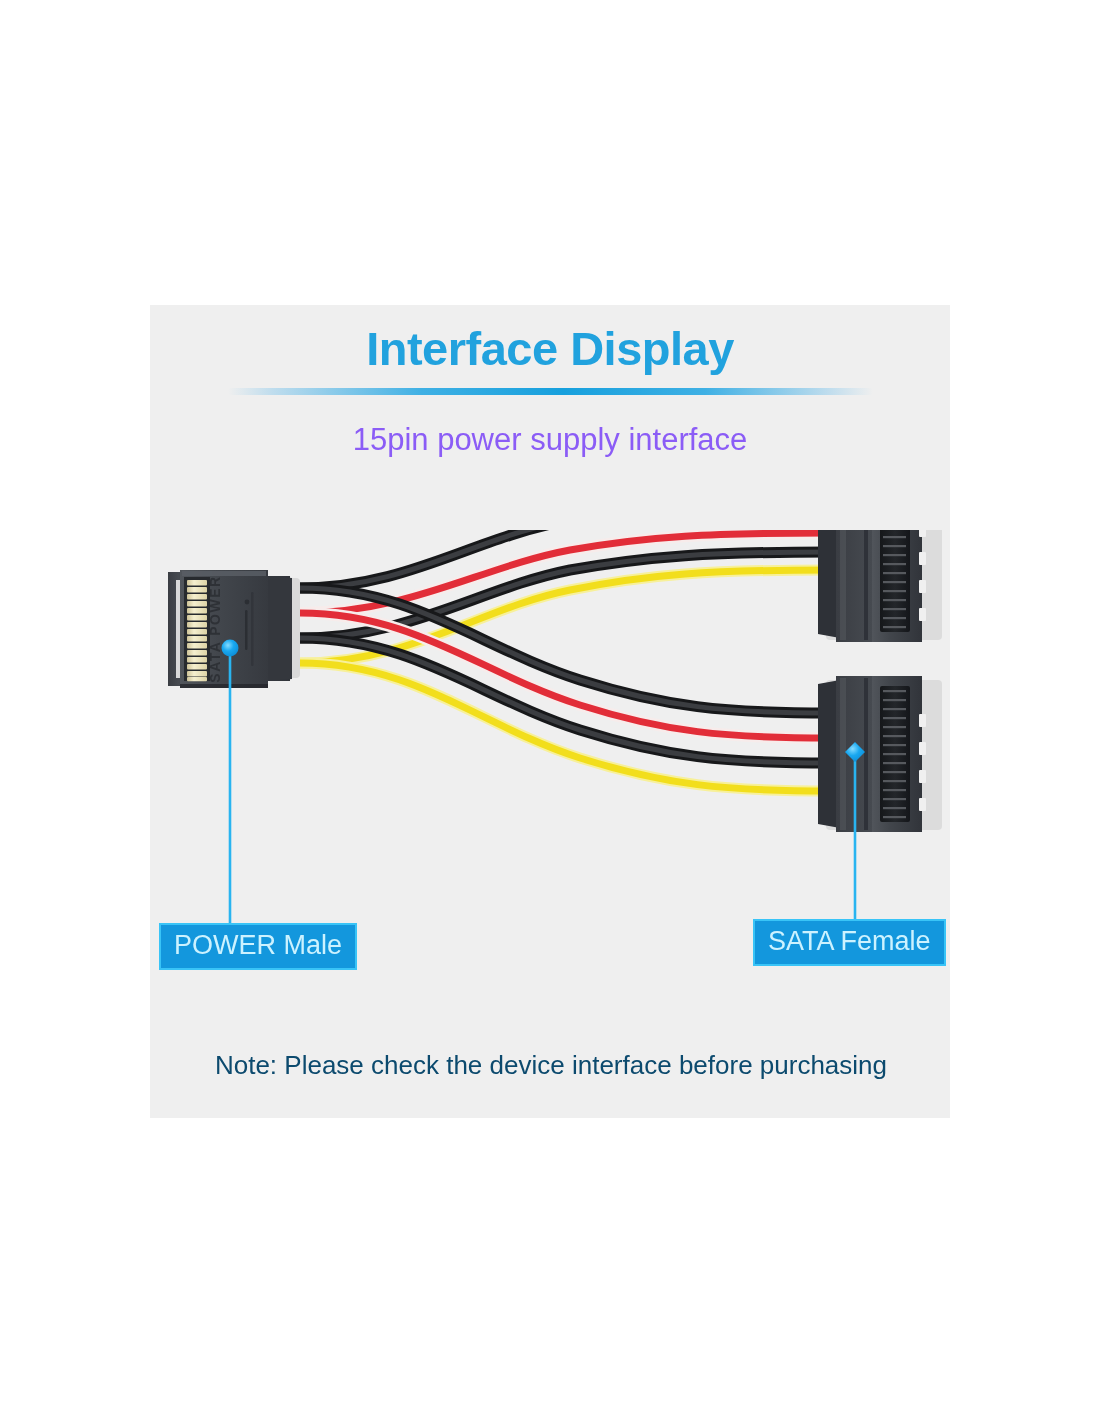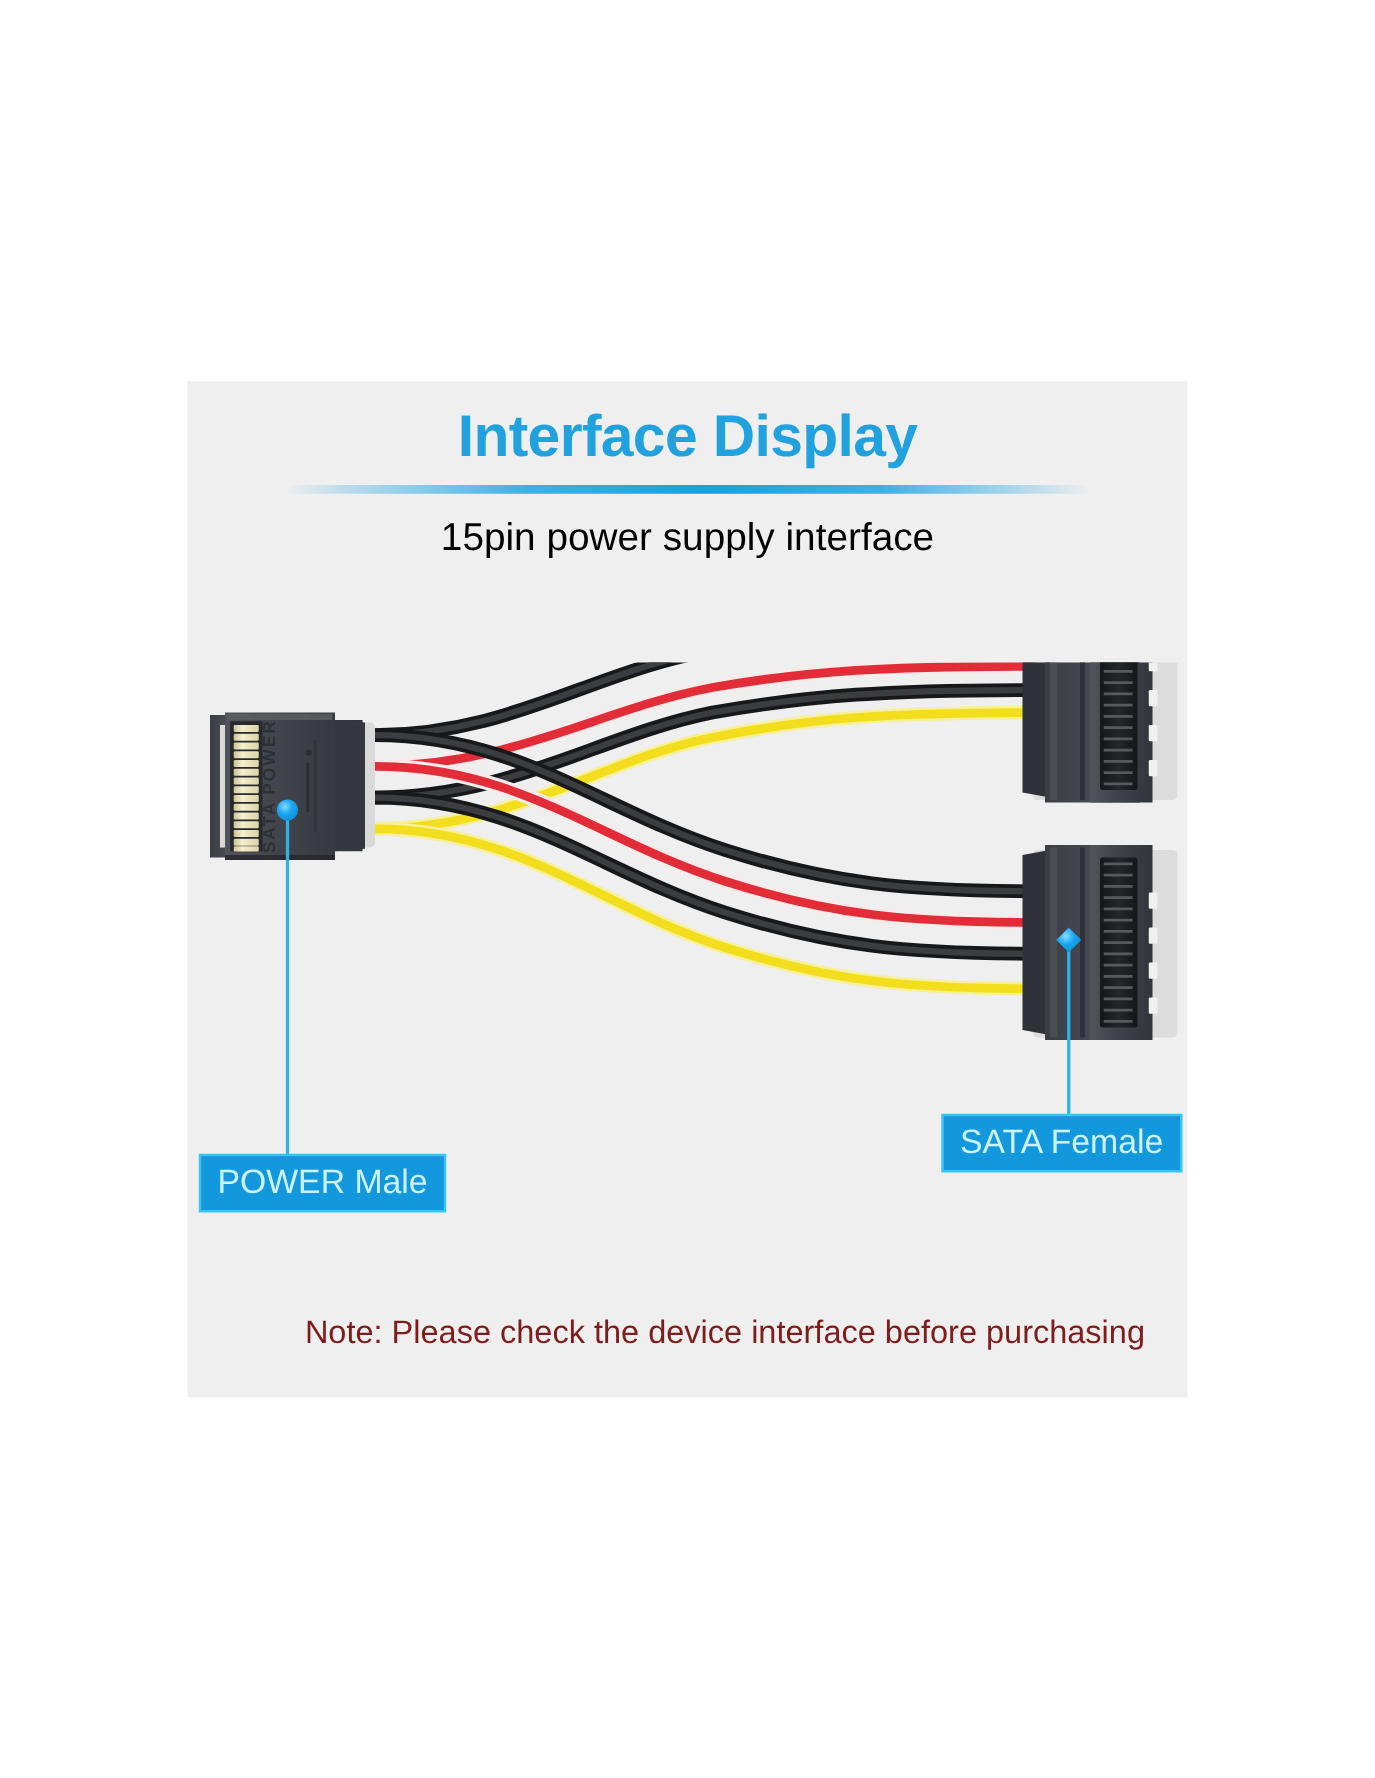--- a/index.html
+++ b/index.html
@@ -52,24 +52,24 @@
         rgba(240,248,252,0) 0%,
         rgba(150,205,236,0.55) 7%,
         #3fb0e4 30%,
         #17a0dd 52%,
         #3fb0e4 74%,
         rgba(150,205,236,0.55) 93%,
         rgba(240,248,252,0) 100%);
   }
   #page-subtitle {
     margin: 0;
-    padding-top: 16px;
+    padding-top: 26px;
     font-size: 31px;
     font-weight: normal;
-    color: #000000;
+    color: #8b5cf6;
     line-height: 1.2;
   }
 
   
   #cable-illustration {
     position: absolute;
     left: 0;
     top: 225px;
     width: 800px;
     height: 400px;
@@ -88,33 +88,33 @@
     padding: 7px 13px 9px 13px;
     white-space: nowrap;
     box-shadow: 0 0 0 2px #39c4f7;
   }
   #callout-sata-male {
     left: 11px;
     top: 620px;
   }
   #callout-sata-female {
     left: 605px;
-    top: 588px;
+    top: 616px;
   }
 
   
   #purchase-note {
     position: absolute;
     left: 36px;
     top: 745px;
     width: 730px;
     font-size: 26px;
-    color: #7f1d1d;
+    color: #0c4a6e;
     line-height: 1.2;
-    text-align: right;
+    text-align: center;
   }
 </style>
 </head>
 <body>
 
 <div id="product-panel">
 
   <div id="header-block">
     <h1 id="page-title">Interface Display</h1>
     <div id="title-divider"></div>

